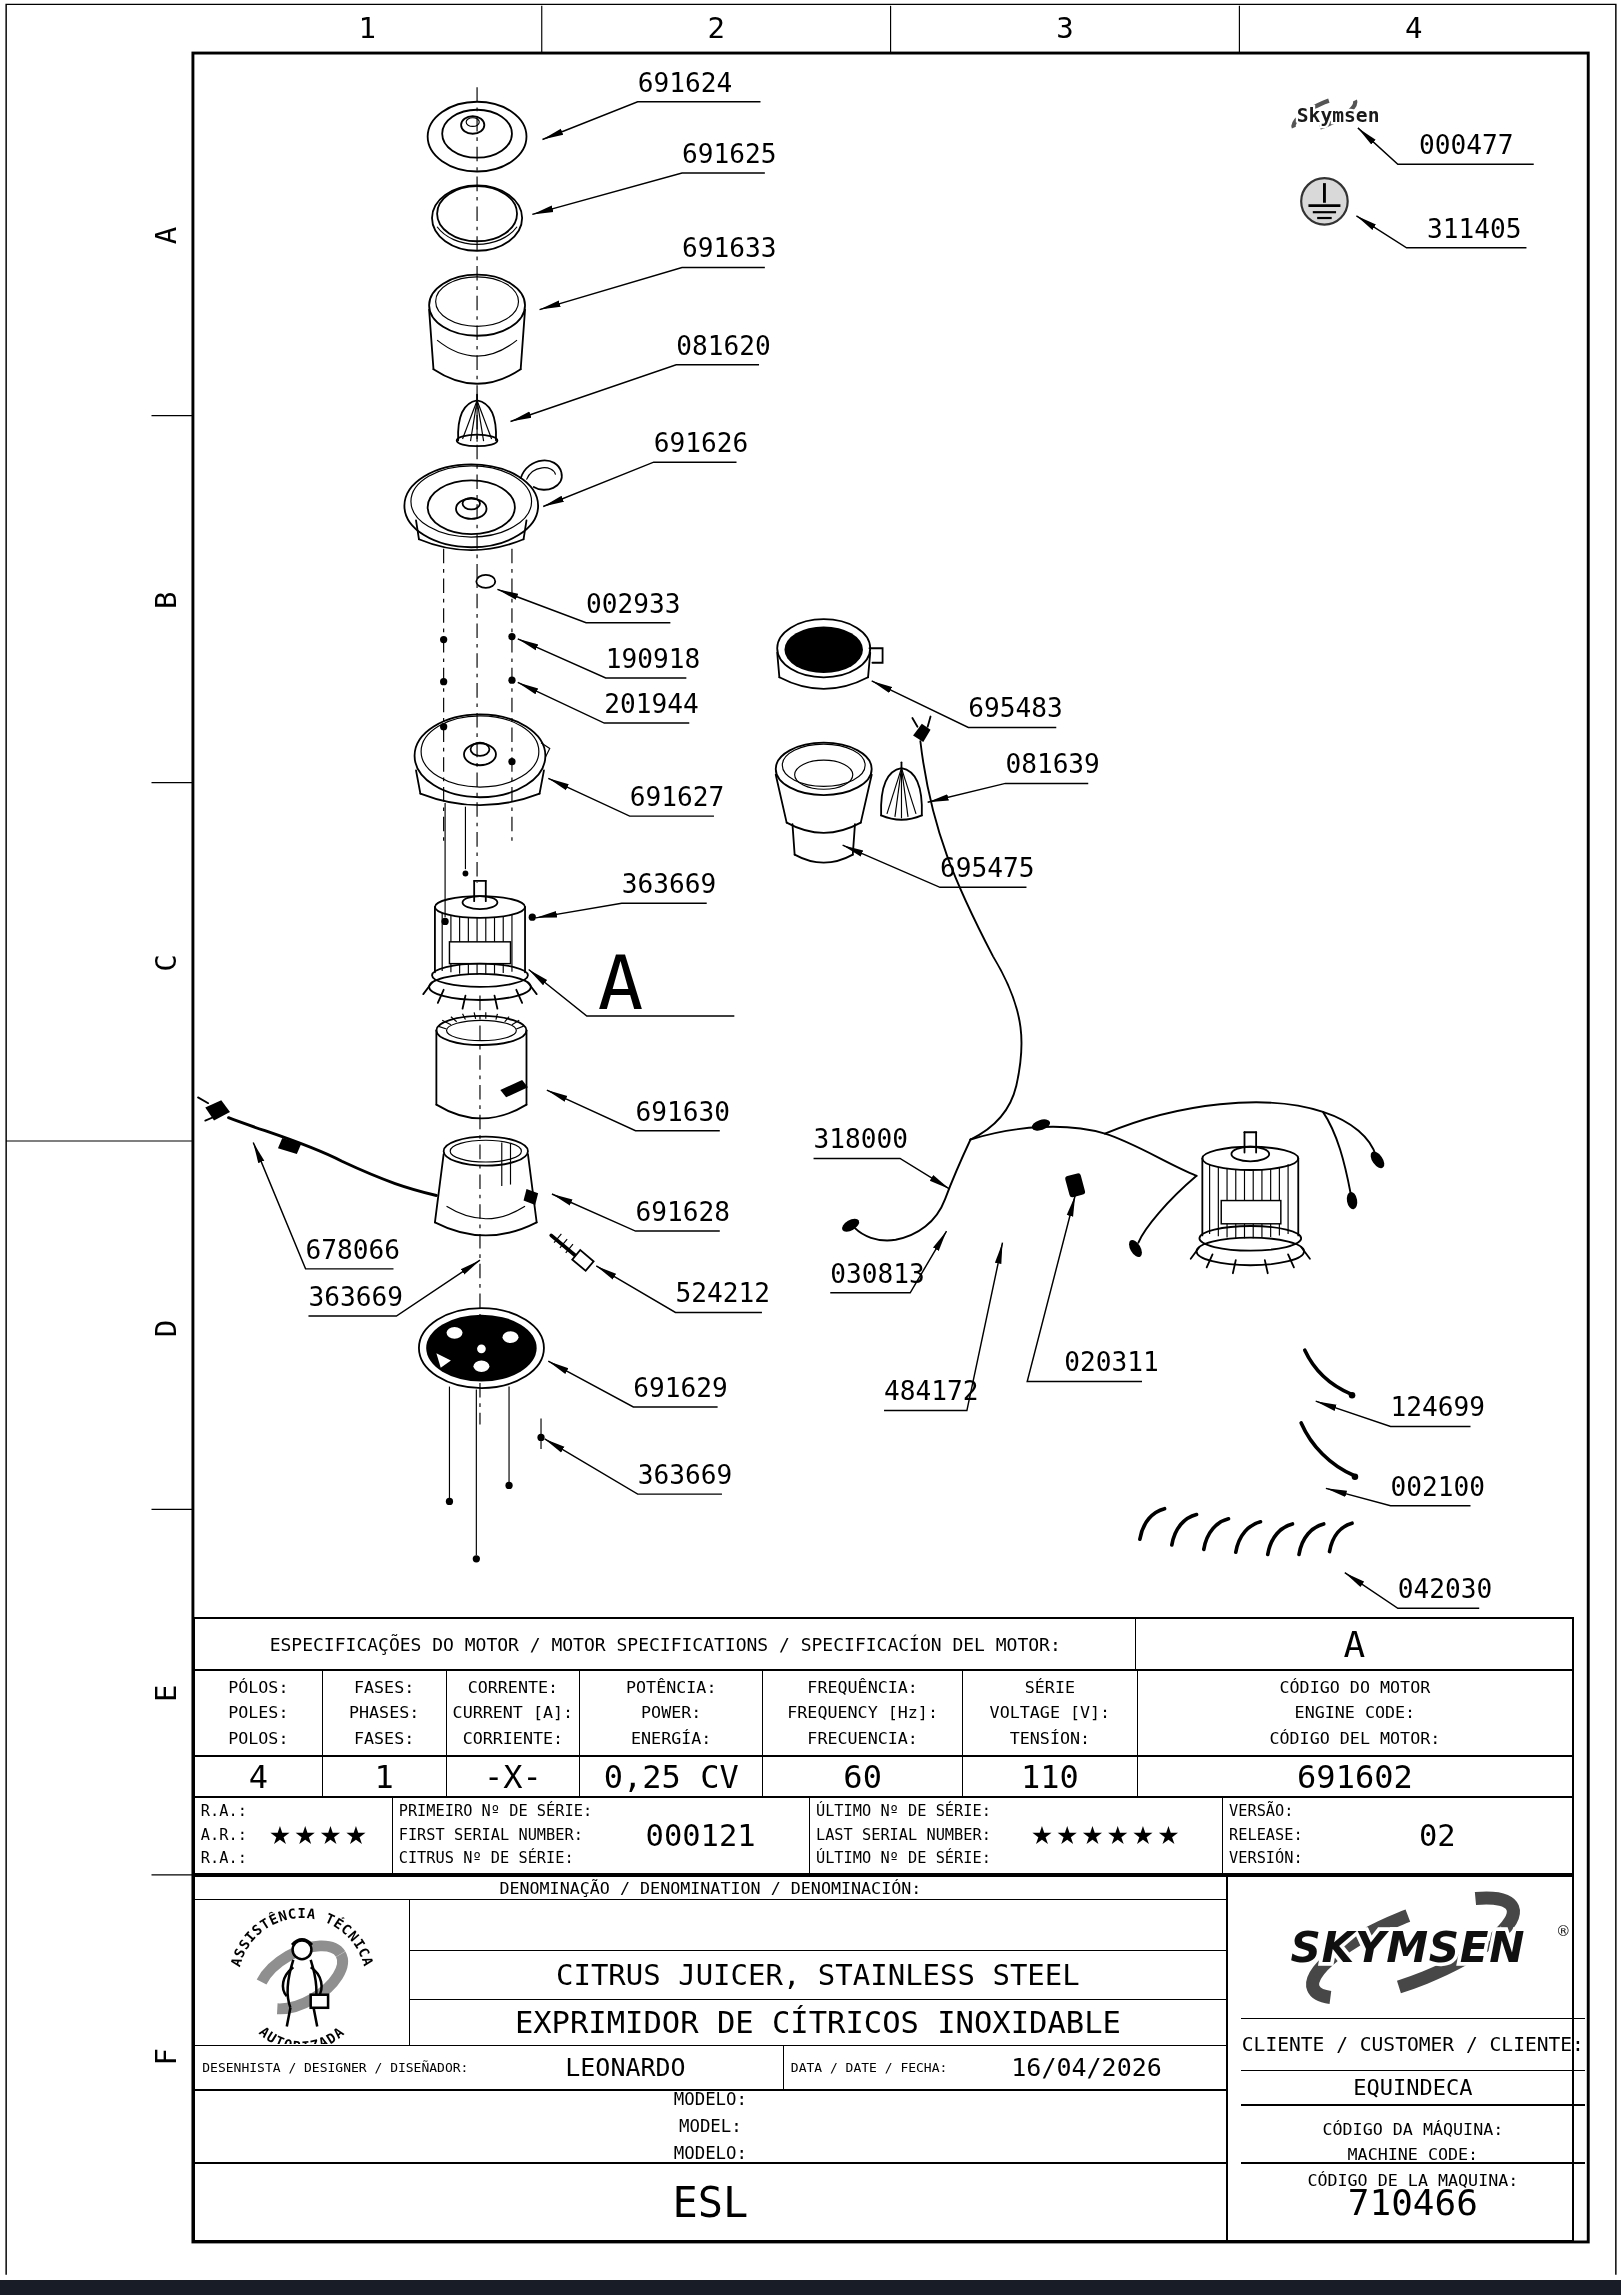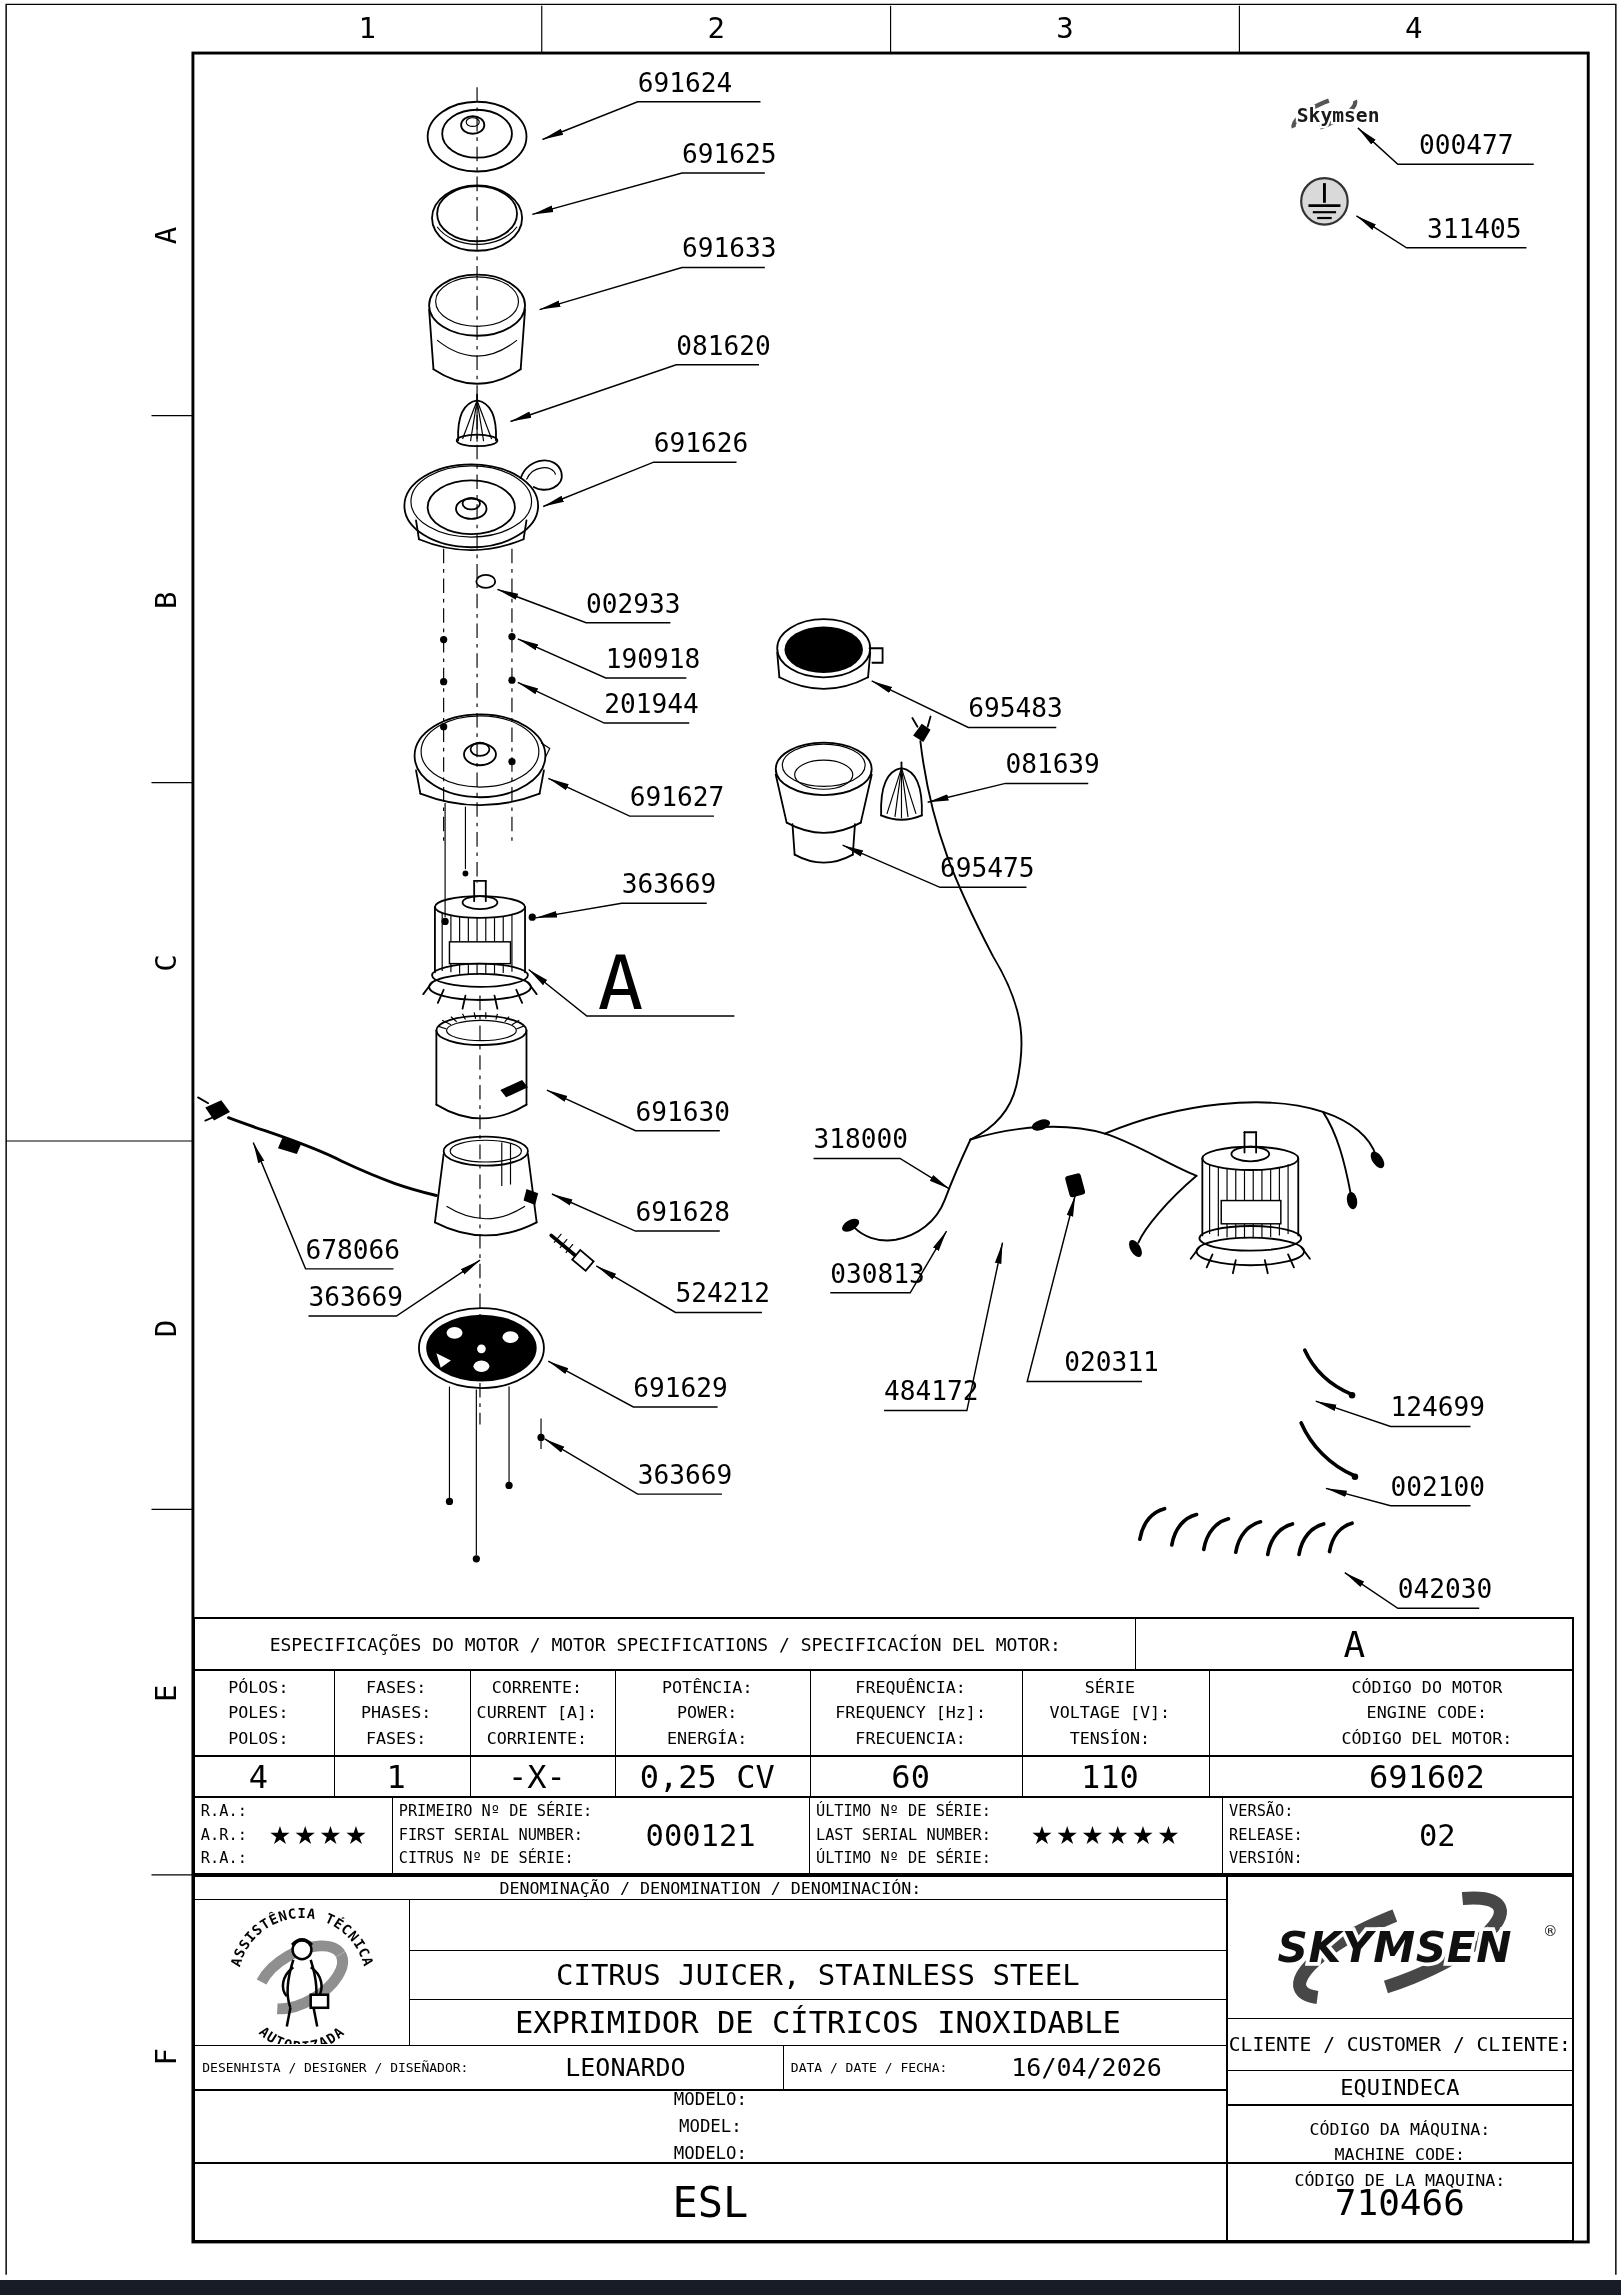--- a/index.html
+++ b/index.html
@@ -18,35 +18,35 @@
   .wire{fill:none;stroke:#000;stroke-width:2.6;fill-opacity:0;stroke-linecap:round;}
   .spring{fill:none;stroke:#000;stroke-width:5;stroke-linecap:round;}
 
   
   .blk{position:absolute;background:#fff;box-sizing:border-box;border:2.2px solid #000;}
   .spec{left:193px;top:1617px;width:1381px;height:258px;display:grid;
         grid-template-rows:52px 86px 41px auto;}
   .spec-h{display:grid;grid-template-columns:68.3% 31.7%;border-bottom:2.2px solid #000;}
   .spec-h-title{display:flex;align-items:center;justify-content:center;font-size:18px;}
   .spec-h-rev{display:flex;align-items:center;justify-content:center;font-size:36px;border-left:1.5px solid #000;}
-  .cols7{display:grid;grid-template-columns:9.2% 9% 9.7% 13.3% 14.5% 12.7% 31.6%;gap:12px;}
+  .cols7{display:grid;grid-template-columns:9.2% 9% 9.7% 13.3% 14.5% 12.7% 31.6%;}
   .spec-cols{border-bottom:2.2px solid #000;}
   .spec-col{border-left:1.5px solid #000;display:flex;flex-direction:column;justify-content:center;
             text-align:center;font-size:16.7px;line-height:1.5;}
   .spec-col:first-child,.spec-val:first-child{border-left:none;}
   .spec-vals{border-bottom:2.2px solid #000;}
   .spec-val{border-left:1.5px solid #000;display:flex;align-items:center;justify-content:center;font-size:32px;}
   .spec-serial{display:grid;grid-template-columns:14.3% 30.3% 30.0% 25.4%;}
   .ser-cell{border-left:1.5px solid #000;display:flex;align-items:center;}
   .ser-cell:first-child{border-left:none;}
   .ser-labels{font-size:15.3px;line-height:1.55;padding-left:5.8px;white-space:nowrap;}
   .ser-value{flex:1;text-align:center;font-size:30.5px;}
   .stars{font-family:"DejaVu Sans",sans-serif;font-size:25px;letter-spacing:2.9px;}
 
-  .title{left:193px;top:1875px;width:1381px;height:367px;display:grid;grid-template-columns:75% 25%;}
+  .title{left:193px;top:1875px;width:1381px;height:367px;display:grid;grid-template-columns:75% 25%;gap:13px;}
   .t-left{display:grid;grid-template-rows:23px 145px 46px 73px auto;border-right:2.2px solid #000;}
   .t-denom{display:flex;align-items:center;justify-content:center;font-size:16.7px;border-bottom:1.5px solid #000;}
   .t-body{display:grid;grid-template-columns:215px auto;}
   .t-stamp{border-right:1.5px solid #000;display:flex;align-items:center;justify-content:center;}
   .t-names{display:grid;grid-template-rows:51px 49px auto;}
   .t-empty{border-bottom:1.5px solid #000;}
   .t-name-en{display:flex;align-items:center;justify-content:center;font-size:29px;border-bottom:1.5px solid #000;white-space:nowrap;}
   .t-name-es{display:flex;align-items:center;justify-content:center;font-size:30.5px;white-space:nowrap;}
   .t-designer{display:grid;grid-template-columns:57% 43%;border-top:1.5px solid #000;border-bottom:2.2px solid #000;}
   .t-des-cell{display:flex;align-items:center;padding-left:7.3px;}

